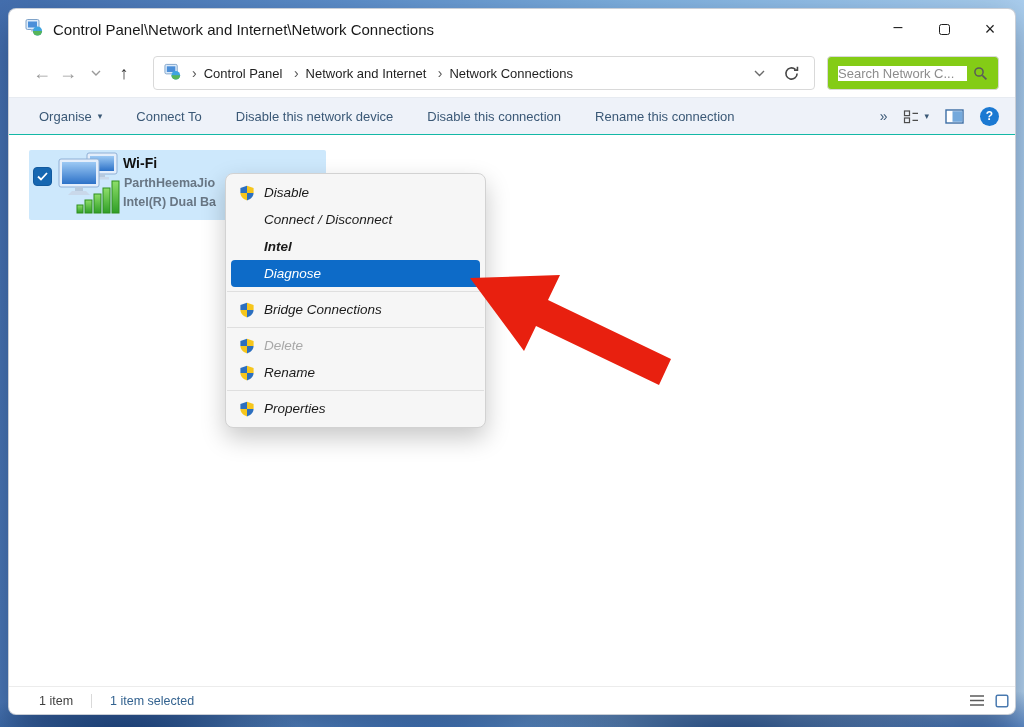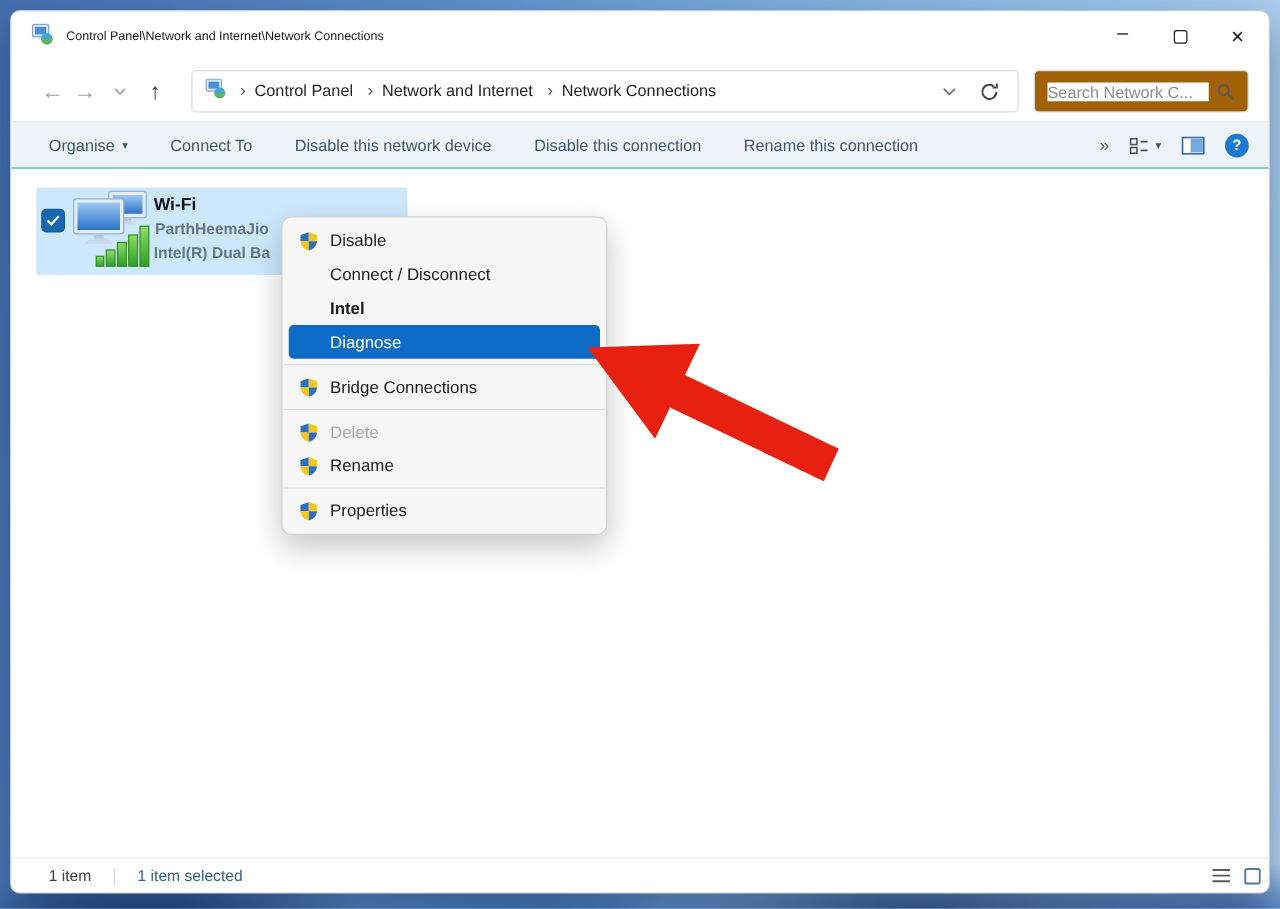--- a/index.html
+++ b/index.html
@@ -23,42 +23,42 @@
   }
   .window{
     position:absolute; left:8px; top:8px; width:1008px; height:707px;
     background:#fff; border-radius:8px; overflow:hidden;
     border:1px solid rgba(40,60,90,.25);
     box-shadow:0 14px 34px rgba(10,25,60,.40);
     display:flex; flex-direction:column;
   }
   
   .titlebar{height:40px; flex:0 0 40px; display:flex; align-items:center; padding-left:16px; position:relative;}
-  .title-text{font-size:10px; color:#191919; margin-left:10px;}
+  .title-text{font-size:15px; color:#191919; margin-left:10px;}
   .win-controls{position:absolute; right:2px; top:0; height:100%; display:flex;}
   .win-btn{width:46px; height:100%; display:flex; align-items:center; justify-content:center; color:#1d1d1d; cursor:default;}
   .glyph-min{font-size:16px; transform:translateY(-2px);}
   .max-box{width:11px; height:11px; border:1.3px solid #1d1d1d; border-radius:2.5px; display:inline-block;}
   .glyph-close{font-size:18px; font-weight:400;}
   
   .navbar{height:48px; flex:0 0 48px; display:flex; align-items:center; padding:0 16px 0 20px;}
   .nav-btn{display:flex; align-items:center; justify-content:center; width:26px; height:30px;}
   .nav-arrow{font-size:18px; color:#9a9a9a;}
   .nav-arrow.enabled{color:#333;}
   .nav-chevron{margin:0 2px;}
   .addressbar{
     flex:1; height:34px; margin-left:16px; border:1px solid #d9d9d9; border-radius:4px;
     display:flex; align-items:center; padding:0 10px; gap:4px; background:#fff;
   }
   .crumb-sep{color:#555; font-size:14px; padding:0 7px;}
   .crumb-label{font-size:13px; color:#1f1f1f; background:none; border:none; font-family:inherit; cursor:default;}
   .address-right{margin-left:auto; display:flex; align-items:center; gap:18px; padding-right:4px;}
   .searchbox{
     width:172px; height:34px; margin-left:12px; border:1px solid #d9d9d9; border-radius:4px;
-    display:flex; align-items:center; padding:0 10px; gap:6px; background:#a16207;
+    display:flex; align-items:center; padding:0 10px; gap:6px; background:#84cc16;
   }
   .searchbox input{
     border:none; outline:none; flex:1; font-size:13px; color:#444; font-family:inherit; min-width:0;
   }
   .searchbox input::placeholder{color:#8c8c8c;}
   
   .toolbar{
     height:38px; flex:0 0 38px; background:#eef2f9;
     border-top:1px solid #e7ebf1; border-bottom:1px solid #14b8a6;
     display:flex; align-items:center; padding:0 16px 0 30px; gap:34px;
@@ -74,21 +74,21 @@
   .conn-item{position:absolute; left:20px; top:15px; width:297px; height:70px; background:var(--selection-bg); border-radius:2px;}
   .conn-check{position:absolute; left:4px; top:17px; width:19px; height:19px; background:#1667b1; border:1px solid #125a9e; border-radius:4px; display:flex; align-items:center; justify-content:center;}
   .conn-icon{position:absolute; left:28px; top:2px;}
   .conn-text{position:absolute; left:94px; top:6px; line-height:1;font-weight:bold;}
   .conn-name{font-size:14px; color:#111; margin-bottom:7px;}
   .conn-sub{font-size:12.5px; color:#687684; margin-bottom:6px; white-space:nowrap;text-align:center;}
   
   .context-menu{
     position:absolute; left:216px; top:38px; width:261px;
     background:var(--menu-bg); border:1px solid #d2d2d2; border-radius:8px;
-    box-shadow:0 10px 24px rgba(0,0,0,.22); padding:5px 0; z-index:20;
+    box-shadow:0 10px 24px rgba(0,0,0,.22); padding:5px 0; z-index:20;font-style:italic;
   }
   .menu-item{height:27px; display:flex; align-items:center; gap:8px; margin:0 5px; padding:0 8px 0 7px; border-radius:4px; font-size:13.5px; color:#1b1b1b; cursor:default;}
   .mi-icon{width:18px; height:16px; display:flex; align-items:center; justify-content:center; flex:0 0 18px;}
   .mi-icon.ghost{visibility:hidden;}
   .menu-item.bold .mi-label{font-weight:700;}
   .menu-item.disabled .mi-label{color:#a8a8a8;}
   .menu-item.highlighted{background:var(--accent); color:#fff;}
   .menu-sep{height:1px; background:#dfdfdf; margin:4px 1px;}
   
   .statusbar{height:28px; flex:0 0 28px; border-top:1px solid #ececec; display:flex; align-items:center; padding:0 6px 0 30px; gap:18px; font-size:12.5px;}

